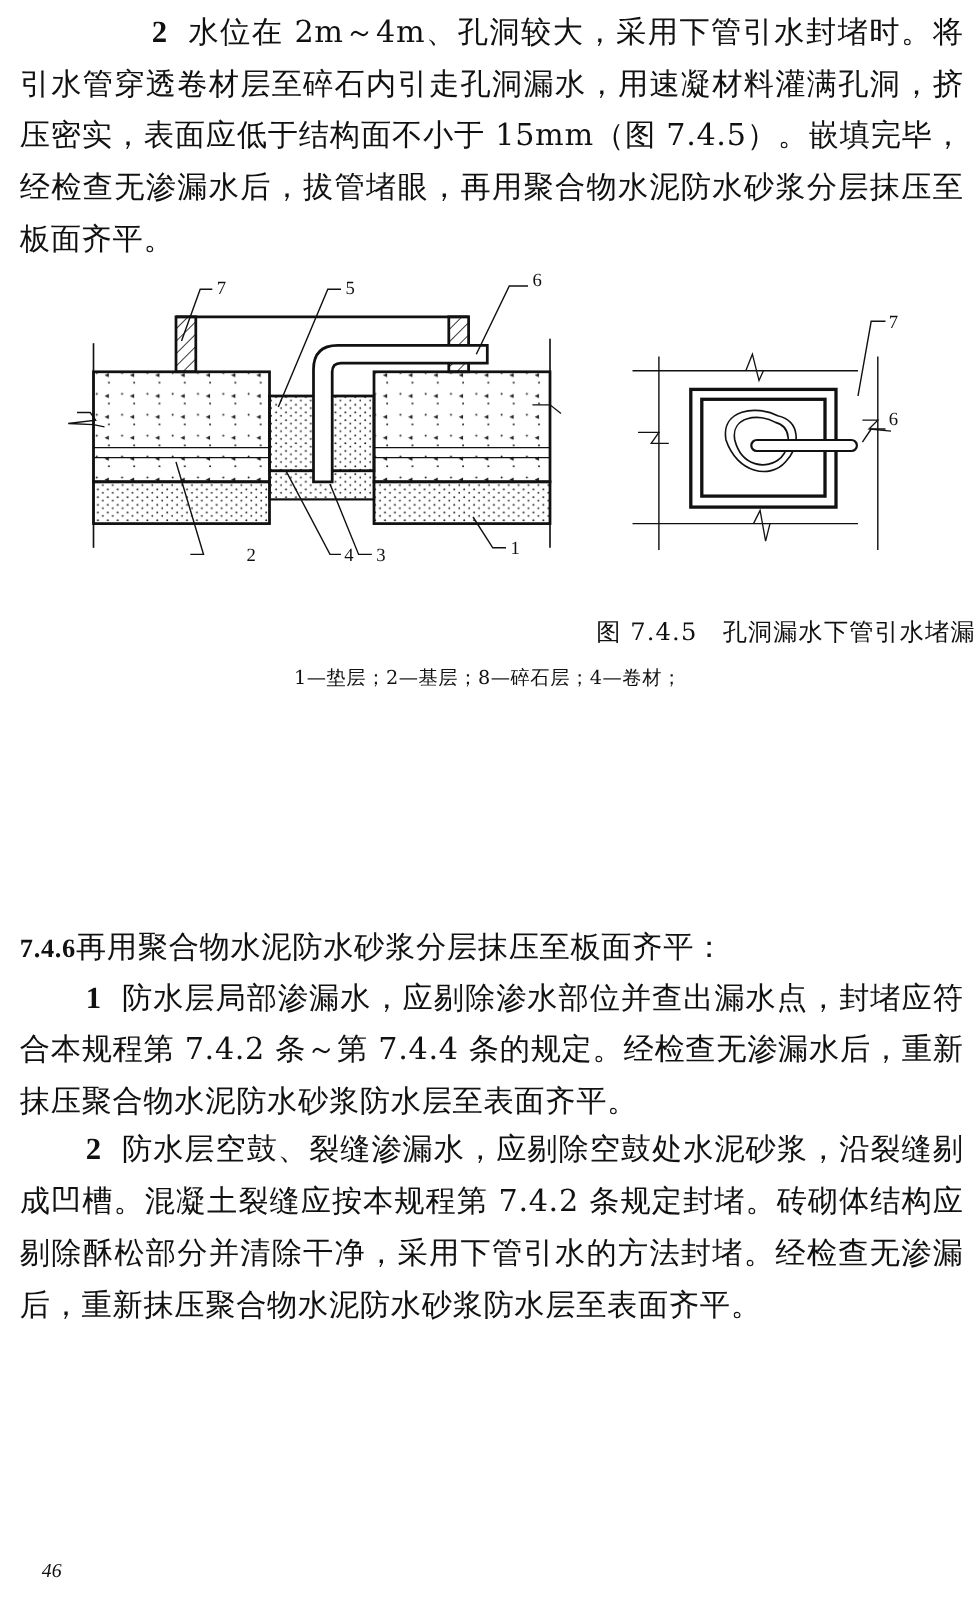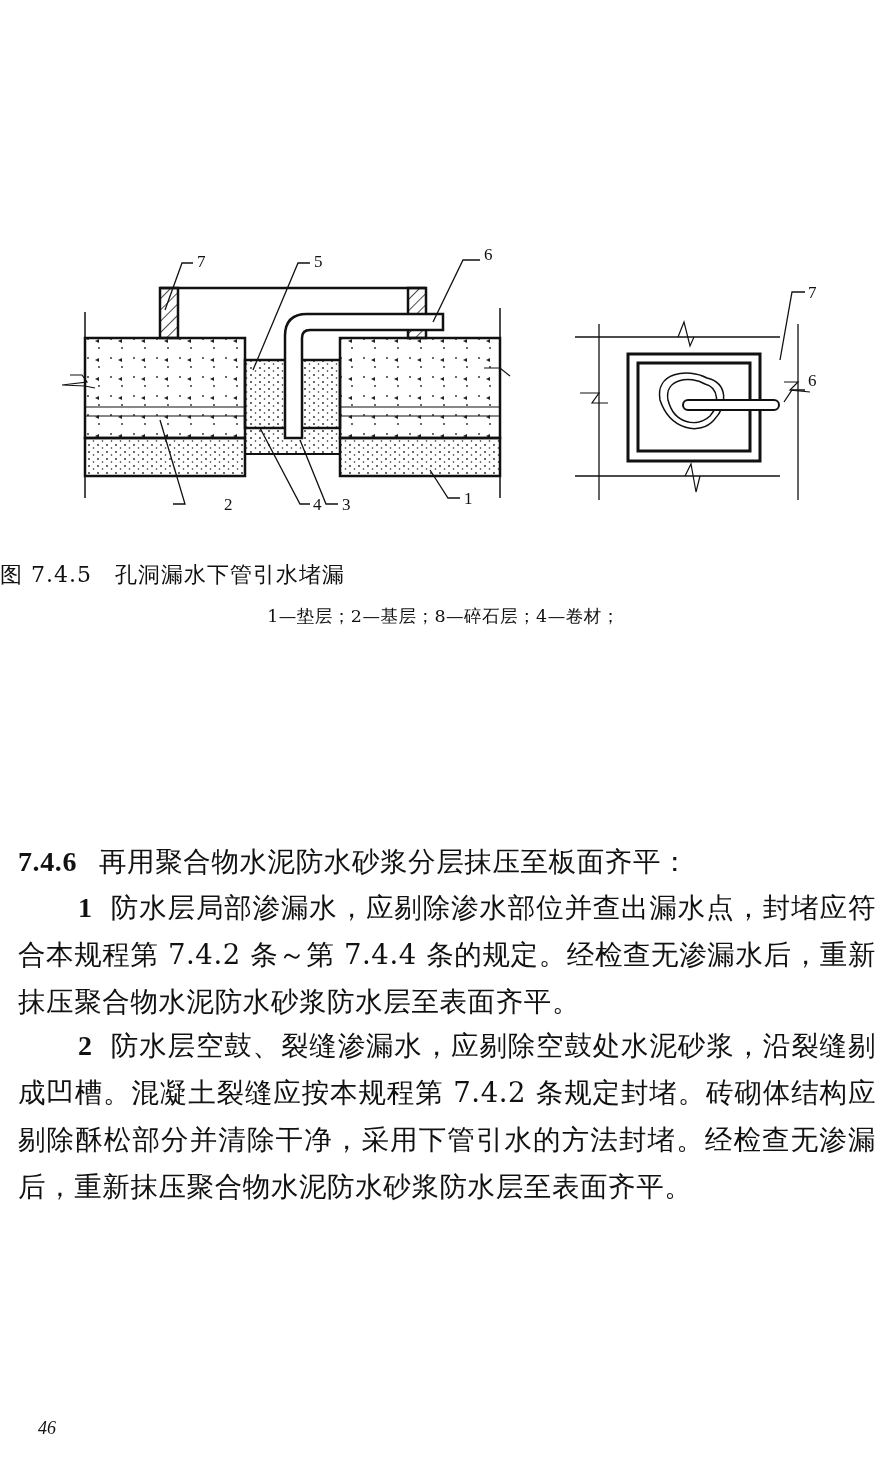--- a/index.html
+++ b/index.html
@@ -10,40 +10,43 @@
   }
   .page { position: absolute; left: 0; top: 0; width: 887px; height: 1460px; }
   .para {
     position: absolute; left: 18px; width: 858px;
     font-size: 27.5px; line-height: 47px;
     letter-spacing: 0.6px; text-align: justify; text-align-last: left;
     margin: 0;
   }
   .num { font-weight: bold; font-family: "Liberation Serif", serif; font-size: 28px; margin-right: 18px; }
   .indent { padding-left: 60px; }
-  .clause-num { font-weight: bold; font-family: "Liberation Serif", serif; font-size: 28px; margin-right: 22px; }
+  .clause-num { font-weight: bold; font-family: "Liberation Serif", serif; font-size: 24px; }
   .figure { position: absolute; left: 60px; top: 240px; width: 780px; height: 300px; }
   .caption-title {
-    position: absolute; left: 0; width: 887px; top: 560px; text-align: left;
+    position: absolute; left: 0; width: 887px; top: 560px; text-align: right;
     font-size: 22px; letter-spacing: 1px;
   }
   .caption-legend {
     position: absolute; left: 0; width: 887px; text-align: center;
     font-size: 17.5px; letter-spacing: 0.5px;
   }
   .page-number {
     position: absolute; left: 38px; top: 1418px;
     font-family: "Liberation Serif", serif; font-style: italic; font-size: 18px;
   }
 </style>
 </head>
 <body>
 
 <div class="page">
 
+  <div class="para" style="top:6px;">
+    <span class="indent"></span><span class="num" style="padding-left:60px;">2</span><span>水位在 2m～4m、孔洞较大，采用下管引水封堵时。将</span><span>引水管穿透卷材层至碎石内引走孔洞漏水，用速凝材料灌满孔洞，挤压密实，表面应低于结构面不小于 15mm（图 7.4.5）。嵌填完毕，经检查无渗漏水后，拔管堵眼，再用聚合物水泥防水砂浆分层抹压至板面齐平。</span>
+  </div>
 
   <div class="figure">
     <svg width="780" height="300" viewBox="0 0 780 300">
       <defs>
         <pattern id="dots" width="9" height="7" patternUnits="userSpaceOnUse">
           <circle cx="2" cy="2" r="0.9" fill="#222"></circle>
           <circle cx="6.5" cy="5" r="0.8" fill="#222"></circle>
         </pattern>
         <pattern id="sparse" width="23" height="19" patternUnits="userSpaceOnUse">
           <circle cx="5" cy="4" r="0.9" fill="#222"></circle>

